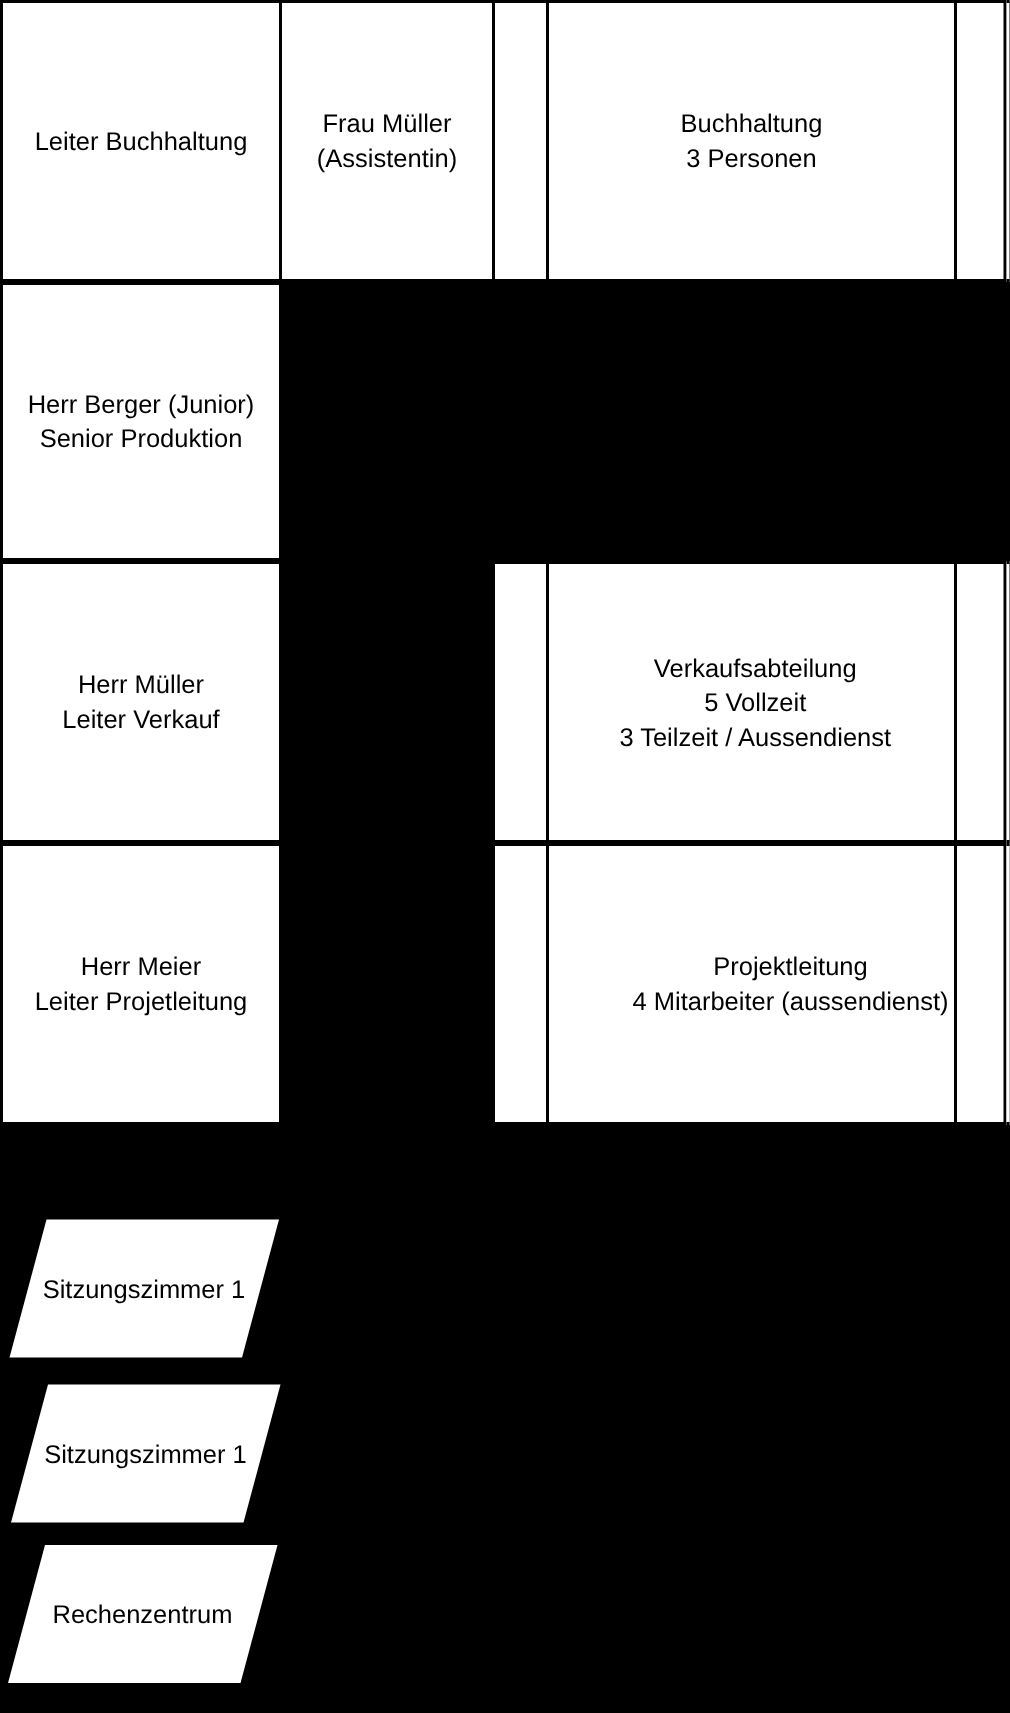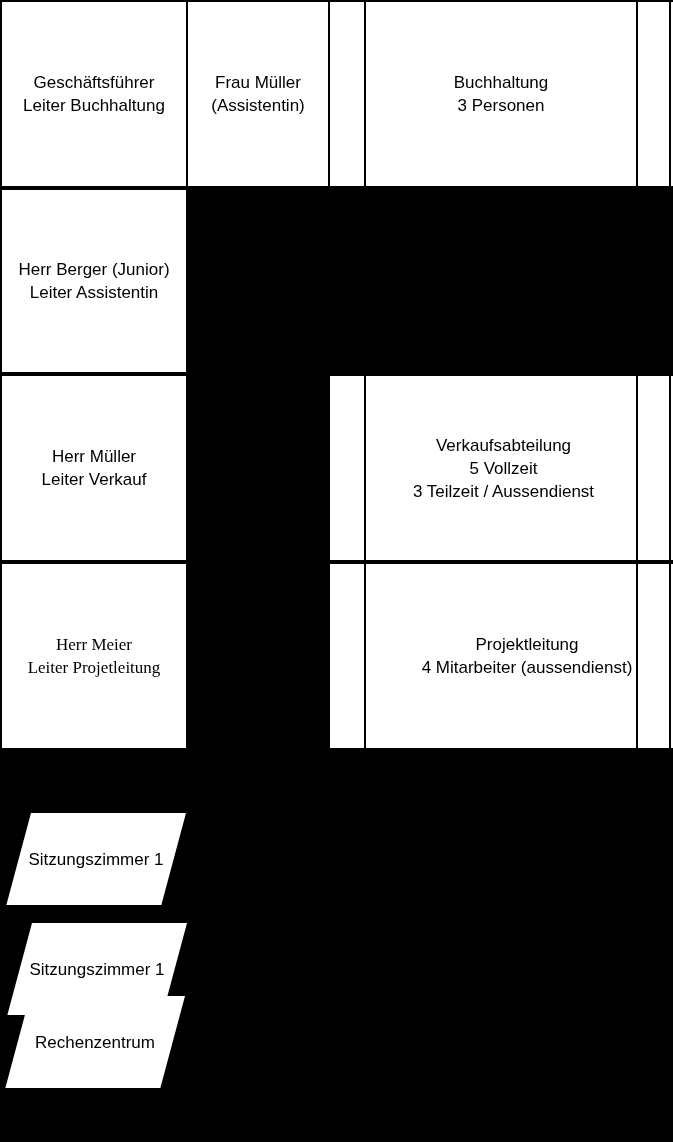--- a/index.html
+++ b/index.html
@@ -79,37 +79,36 @@
   #corridor-row1        { left: 328px; top: 0px;   width: 38px;  height: 188px; }
   #room-buchhaltung     { left: 364px; top: 0px;   width: 274px; height: 188px; }
   #strip-row1           { left: 636px; top: 0px;   width: 35px;  height: 188px; }
   #sliver-row1          { left: 671px; top: 0px;   width: 8px;   height: 188px; }
   #room-berger-junior   { left: 0px;   top: 188px; width: 188px; height: 186px; }
   #room-herr-mueller    { left: 0px;   top: 374px; width: 188px; height: 188px; }
   #corridor-row3        { left: 328px; top: 374px; width: 38px;  height: 188px; }
   #room-verkauf         { left: 364px; top: 374px; width: 279px; height: 188px; }
   #strip-row3           { left: 636px; top: 374px; width: 35px;  height: 188px; }
   #sliver-row3          { left: 671px; top: 374px; width: 8px;   height: 188px; }
-  #room-herr-meier      { left: 0px;   top: 562px; width: 188px; height: 188px; font-family: Liberation Serif, serif; }
+  #room-herr-meier      { left: 0px;   top: 562px; width: 188px; height: 188px; }
   #corridor-row4        { left: 328px; top: 562px; width: 38px;  height: 188px; }
   #room-projektleitung  { left: 364px; top: 562px; width: 326px; height: 188px; }
   #strip-row4           { left: 636px; top: 562px; width: 35px;  height: 188px; }
   #sliver-row4          { left: 671px; top: 562px; width: 8px;   height: 188px; }
   #para-sitzung-1a      { left: 6px;   top: 813px; }
   #para-sitzung-1b      { left: 7px;   top: 923px; }
-  #para-rechenzentrum   { left: 5px;   top: 996px; }
+  #para-rechenzentrum   { left: 5px;   top: 1030px; }
 </style>
 </head>
 <body>
 
 <div class="canvas">
 
   <div class="room" id="room-berger-senior">
     <div>
-      <span class="line">Geschäftsführer</span>
       <span class="line">Leiter Buchhaltung</span>
     </div>
   </div>
 
   <div class="room" id="room-frau-mueller">
     <div>
       <span class="line">Frau Müller</span>
       <span class="line">(Assistentin)</span>
     </div>
   </div>
@@ -122,21 +121,21 @@
       <span class="line">3 Personen</span>
     </div>
   </div>
 
   <div class="strip" id="strip-row1"></div>
   <div class="sliver" id="sliver-row1"></div>
 
   <div class="room" id="room-berger-junior">
     <div>
       <span class="line">Herr Berger (Junior)</span>
-      <span class="line">Leiter Assistentin</span>
+      <span class="line">Senior Produktion</span>
     </div>
   </div>
 
   <div class="room" id="room-herr-mueller">
     <div>
       <span class="line">Herr Müller</span>
       <span class="line">Leiter Verkauf</span>
     </div>
   </div>
 

